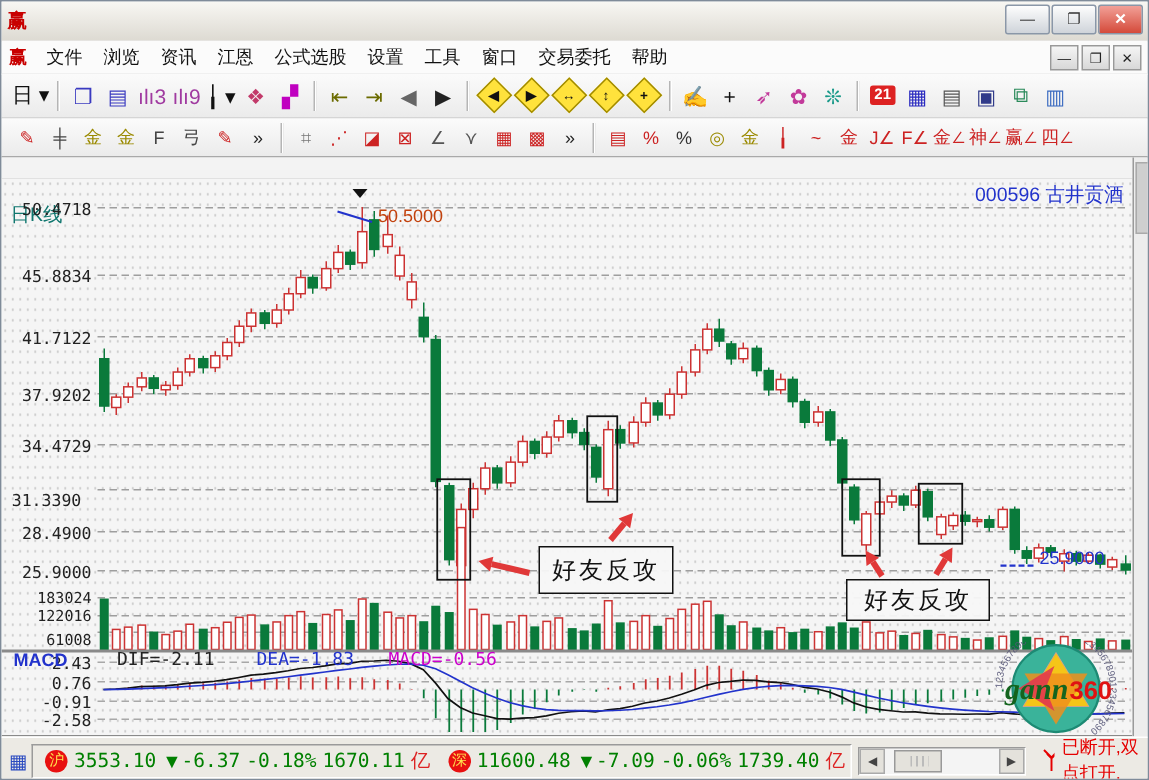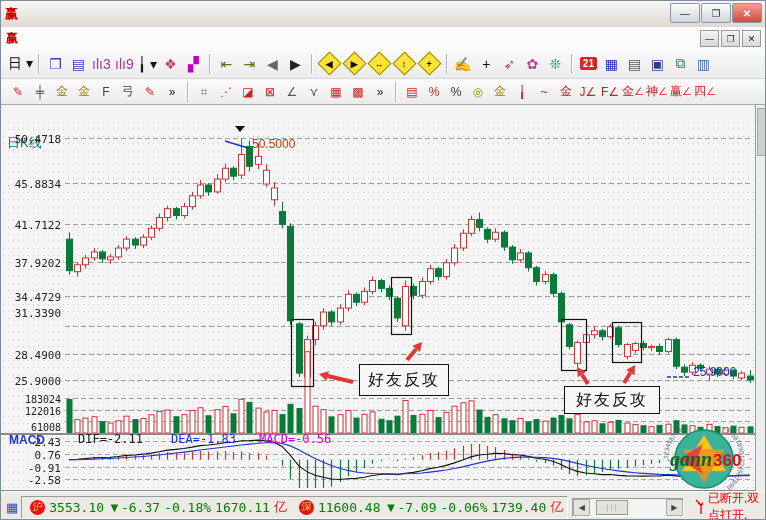--- a/index.html
+++ b/index.html
@@ -74,20 +74,32 @@
     <span id="title-logo">赢</span>
   </div>
   <div id="title-btns" class="abs">
     <div class="tbtn">—</div>
     <div class="tbtn">❐</div>
     <div class="tbtn close">✕</div>
   </div>
 
   <div id="menubar" class="abs">
     <span id="menu-logo">赢</span>
+    <span id="menu-items" style="display:flex;">
+        <span class="menu-item">文件</span>
+        <span class="menu-item">浏览</span>
+        <span class="menu-item">资讯</span>
+        <span class="menu-item">江恩</span>
+        <span class="menu-item">公式选股</span>
+        <span class="menu-item">设置</span>
+        <span class="menu-item">工具</span>
+        <span class="menu-item">窗口</span>
+        <span class="menu-item">交易委托</span>
+        <span class="menu-item">帮助</span>
+      </span>
   </div>
   <div id="mdi-btns">
     <div class="mdibtn">—</div>
     <div class="mdibtn">❐</div>
     <div class="mdibtn">✕</div>
   </div>
 
   <div id="toolbar1" class="toolbar abs">
       <div class="tbi " style="color: rgb(17, 17, 17);">日 ▾</div>
       <div class="sep"></div>
@@ -561,27 +573,28 @@
         <polygon points="576,262 585.0871122891763,266.839875023583 576.6914107176547,272.27238780515574" fill="#e03838"></polygon>
         <line x1="623" y1="278" x2="629.3069499149142" y2="267.6795365028676" stroke="#e03838" stroke-width="4"></line>
         <polygon points="634,260 633.573359083174,270.2867865501375 625.0405407466544,265.07228645559775" fill="#e03838"></polygon>
         <polygon points="234,21 244,21 239,27" fill="#111"></polygon>
         <polyline points="224,36 247,43" fill="none" stroke="#2233cc" stroke-width="1.5"></polyline>
         <line x1="666" y1="272" x2="690" y2="272" stroke="#2233cc" stroke-dasharray="4 2" stroke-width="1.5"></line>
       </g>
     </svg>
 
   <div id="klabel" class="abs">日K线</div>
+  <div id="stock-label" class="abs">000596  古井贡酒</div>
   <div id="labels">
       <div class="plabel mono abs" style="top: 131.5px;">50.4718</div>
       <div class="plabel mono abs" style="top: 176.5px;">45.8834</div>
       <div class="plabel mono abs" style="top: 217.5px;">41.7122</div>
       <div class="plabel mono abs" style="top: 255.5px;">37.9202</div>
       <div class="plabel mono abs" style="top: 289.5px;">34.4729</div>
-      <div class="plabel mono abs" style="top: 306px;">31.3390</div>
+      <div class="plabel mono abs" style="top: 326px; text-align: center;">31.3390</div>
       <div class="plabel mono abs" style="top: 347.5px;">28.4900</div>
       <div class="plabel mono abs" style="top: 373.5px;">25.9000</div>
       <div class="vlabel mono abs" style="top: 392.5px;">183024</div>
       <div class="vlabel mono abs" style="top: 404.5px;">122016</div>
       <div class="vlabel mono abs" style="top: 421px;">61008</div>
       <div class="mlabel mono abs" style="top: 434.5px;">2.43</div>
       <div class="mlabel mono abs" style="top: 447.5px;">0.76</div>
       <div class="mlabel mono abs" style="top: 460.5px;">-0.91</div>
       <div class="mlabel mono abs" style="top: 472.5px; text-align: right;">-2.58</div>
     </div>

